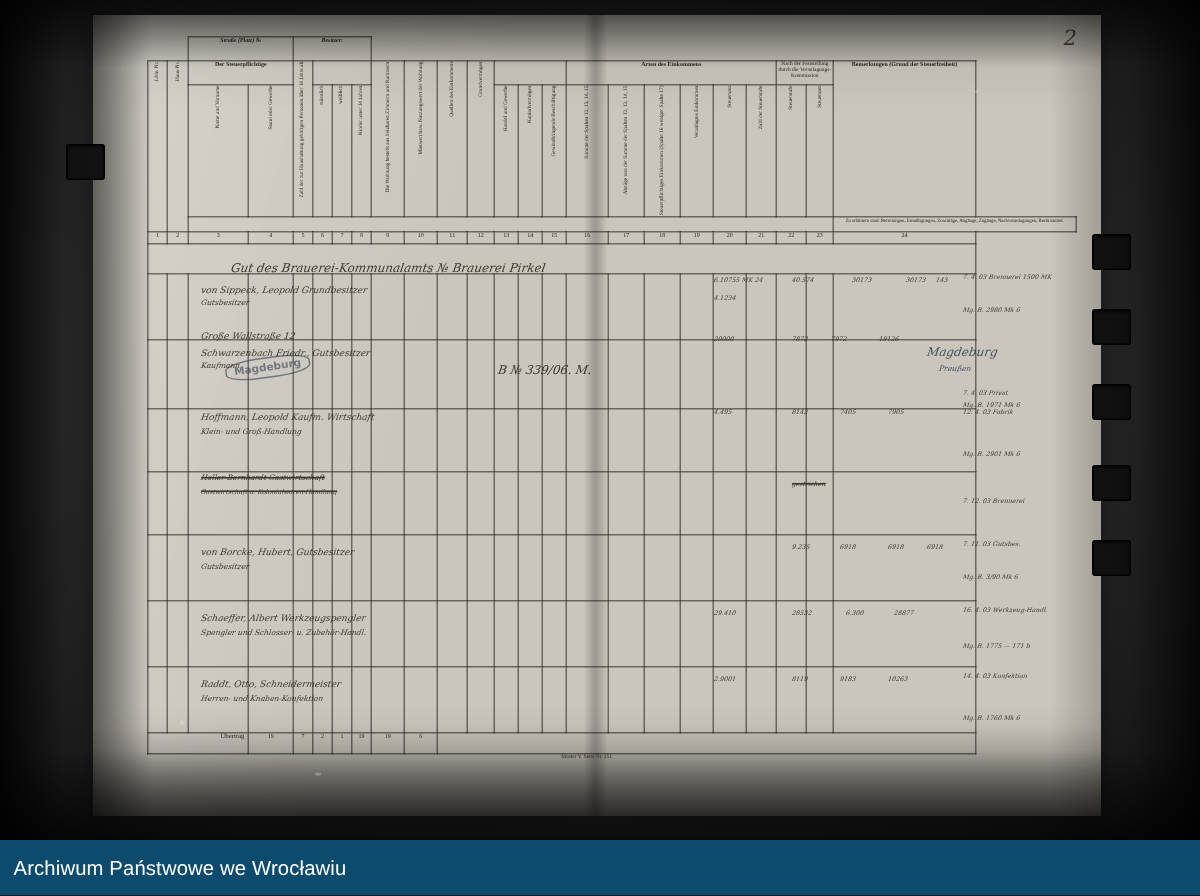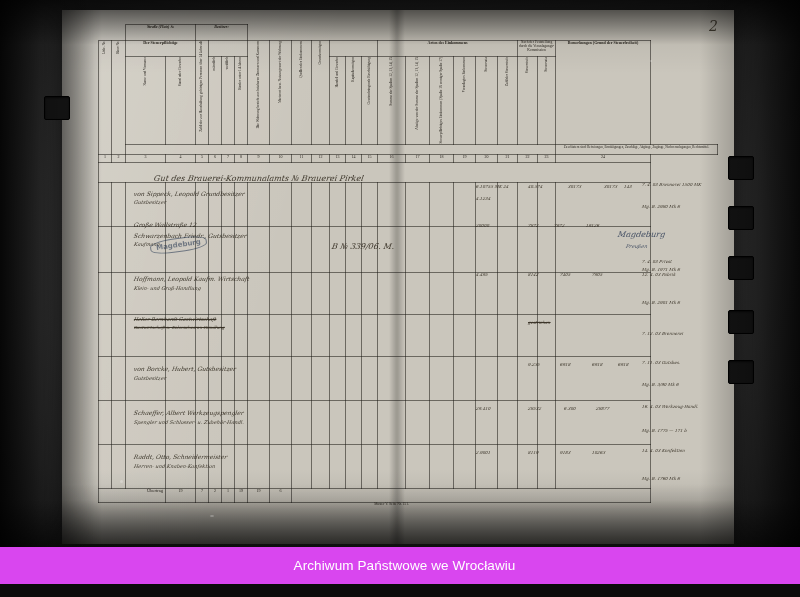--- a/index.html
+++ b/index.html
@@ -129,23 +129,23 @@
   }
 
   .folio{
     position:absolute;right:16px;top:8px;
     font-family:"DejaVu Serif", serif;
     font-size:14px;font-style:italic;color:#2b2419;opacity:.8;
   }
 
   
   .footer{
-    position:absolute;left:0;bottom:13px;width:800px;height:37px;
-    background:#d946ef;
-    display:flex;align-items:center;justify-content:center;
+    position:absolute;left:0;bottom:0;width:800px;height:37px;
+    background:#0c4a6e;
+    display:flex;align-items:center;
   }
   .footer span{
     color:#fff;
     font-family:"Liberation Sans", sans-serif;
     font-size:13.5px;
     margin-left:9px;
     letter-spacing:.1px;
   }
 
   .speck{position:absolute;background:rgba(255,255,255,.25);border-radius:50%;}

